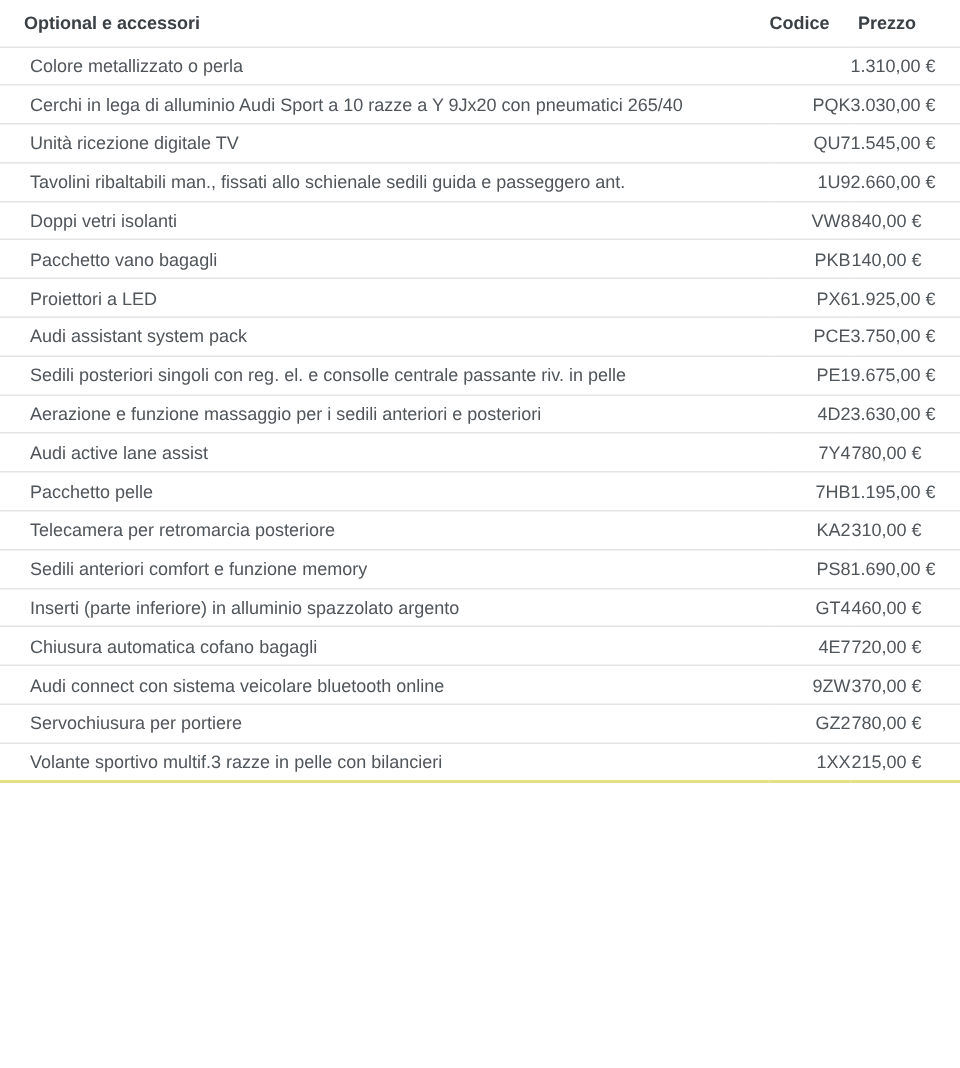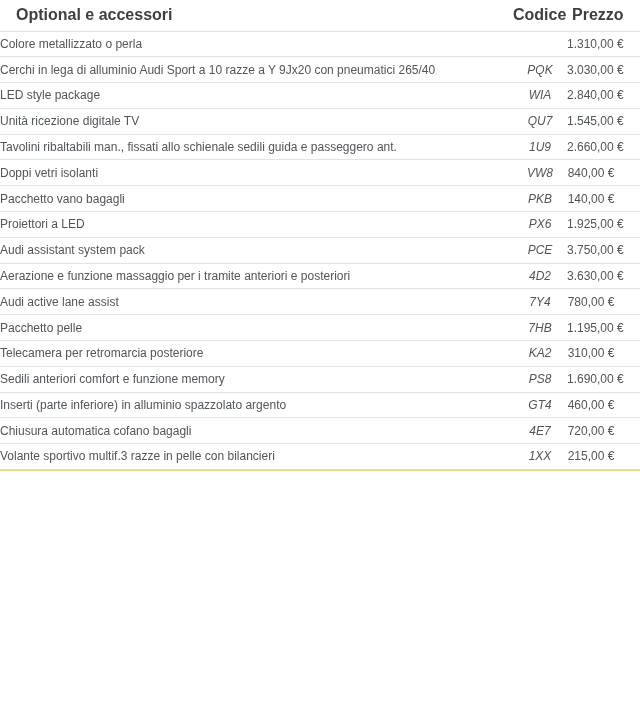--- a/index.html
+++ b/index.html
@@ -20,42 +20,42 @@
     width:640px;
     border-collapse:collapse;
     table-layout:fixed;
     background:var(--bg);
   }
   col.col-name{width:513px;}
   col.col-code{width:54px;}
   col.col-price{width:73px;}
   thead th{
     height:31px;
-    font-size:16px;
+    font-size:12px;
     font-weight:bold;
     color:var(--header-text);
     text-align:left;
     vertical-align:middle;
     border-bottom:1px solid var(--divider);
     padding:0;
   }
   thead th.cell-name{padding-left:16px;}
   thead th.cell-price{padding-left:5px;}
   tbody td{
     height:25.8px;
     font-size:12px;
     color:var(--row-text);
     vertical-align:middle;
     border-bottom:1px solid var(--divider);
     padding:0;
     white-space:nowrap;
     overflow:hidden;
   }
-  tbody td.cell-name{padding-left:0;margin-left:13px;}
-  tbody td.cell-code{text-align:center;font-style:italic;}
+  tbody td.cell-name{padding-left:20px;margin-left:13px;}
+  tbody td.cell-code{text-align:right;}
   tbody td.cell-price{text-align:center;padding-right:25px;margin-left:40px;}
   tbody tr:last-child td{
     border-bottom:2px solid var(--accent);
   }
 </style>
 </head>
 <body>
 
 <table>
   <colgroup>
@@ -76,25 +76,20 @@
     <td class="cell-code"></td>
     <td class="cell-price">1.310,00 €</td>
   </tr>
 
   <tr class="option-row">
     <td class="cell-name">Cerchi in lega di alluminio Audi Sport a 10 razze a Y 9Jx20 con pneumatici 265/40</td>
     <td class="cell-code">PQK</td>
     <td class="cell-price">3.030,00 €</td>
   </tr>
 
-  <tr class="option-row">
-    <td class="cell-name">LED style package</td>
-    <td class="cell-code">WIA</td>
-    <td class="cell-price">2.840,00 €</td>
-  </tr>
 
   <tr class="option-row">
     <td class="cell-name">Unità ricezione digitale TV</td>
     <td class="cell-code">QU7</td>
     <td class="cell-price">1.545,00 €</td>
   </tr>
 
   <tr class="option-row">
     <td class="cell-name">Tavolini ribaltabili man., fissati allo schienale sedili guida e passeggero ant.</td>
     <td class="cell-code">1U9</td>
@@ -119,23 +114,28 @@
     <td class="cell-code">PX6</td>
     <td class="cell-price">1.925,00 €</td>
   </tr>
 
   <tr class="option-row">
     <td class="cell-name">Audi assistant system pack</td>
     <td class="cell-code">PCE</td>
     <td class="cell-price">3.750,00 €</td>
   </tr>
 
+  <tr class="option-row">
+    <td class="cell-name">Sedili posteriori singoli con reg. el. e consolle centrale passante riv. in pelle</td>
+    <td class="cell-code">PE1</td>
+    <td class="cell-price">9.675,00 €</td>
+  </tr>
 
   <tr class="option-row">
-    <td class="cell-name">Aerazione e funzione massaggio per i tramite anteriori e posteriori</td>
+    <td class="cell-name">Aerazione e funzione massaggio per i sedili anteriori e posteriori</td>
     <td class="cell-code">4D2</td>
     <td class="cell-price">3.630,00 €</td>
   </tr>
 
   <tr class="option-row">
     <td class="cell-name">Audi active lane assist</td>
     <td class="cell-code">7Y4</td>
     <td class="cell-price">780,00 €</td>
   </tr>
 
@@ -163,22 +163,32 @@
     <td class="cell-price">460,00 €</td>
   </tr>
 
   <tr class="option-row">
     <td class="cell-name">Chiusura automatica cofano bagagli</td>
     <td class="cell-code">4E7</td>
     <td class="cell-price">720,00 €</td>
   </tr>
 
 
+  <tr class="option-row">
+    <td class="cell-name">Audi connect con sistema veicolare bluetooth online</td>
+    <td class="cell-code">9ZW</td>
+    <td class="cell-price">370,00 €</td>
+  </tr>
 
 
+  <tr class="option-row">
+    <td class="cell-name">Servochiusura per portiere</td>
+    <td class="cell-code">GZ2</td>
+    <td class="cell-price">780,00 €</td>
+  </tr>
 
 
   <tr class="option-row">
     <td class="cell-name">Volante sportivo multif.3 razze in pelle con bilancieri</td>
     <td class="cell-code">1XX</td>
     <td class="cell-price">215,00 €</td>
   </tr>
 </tbody>
 </table>
 

